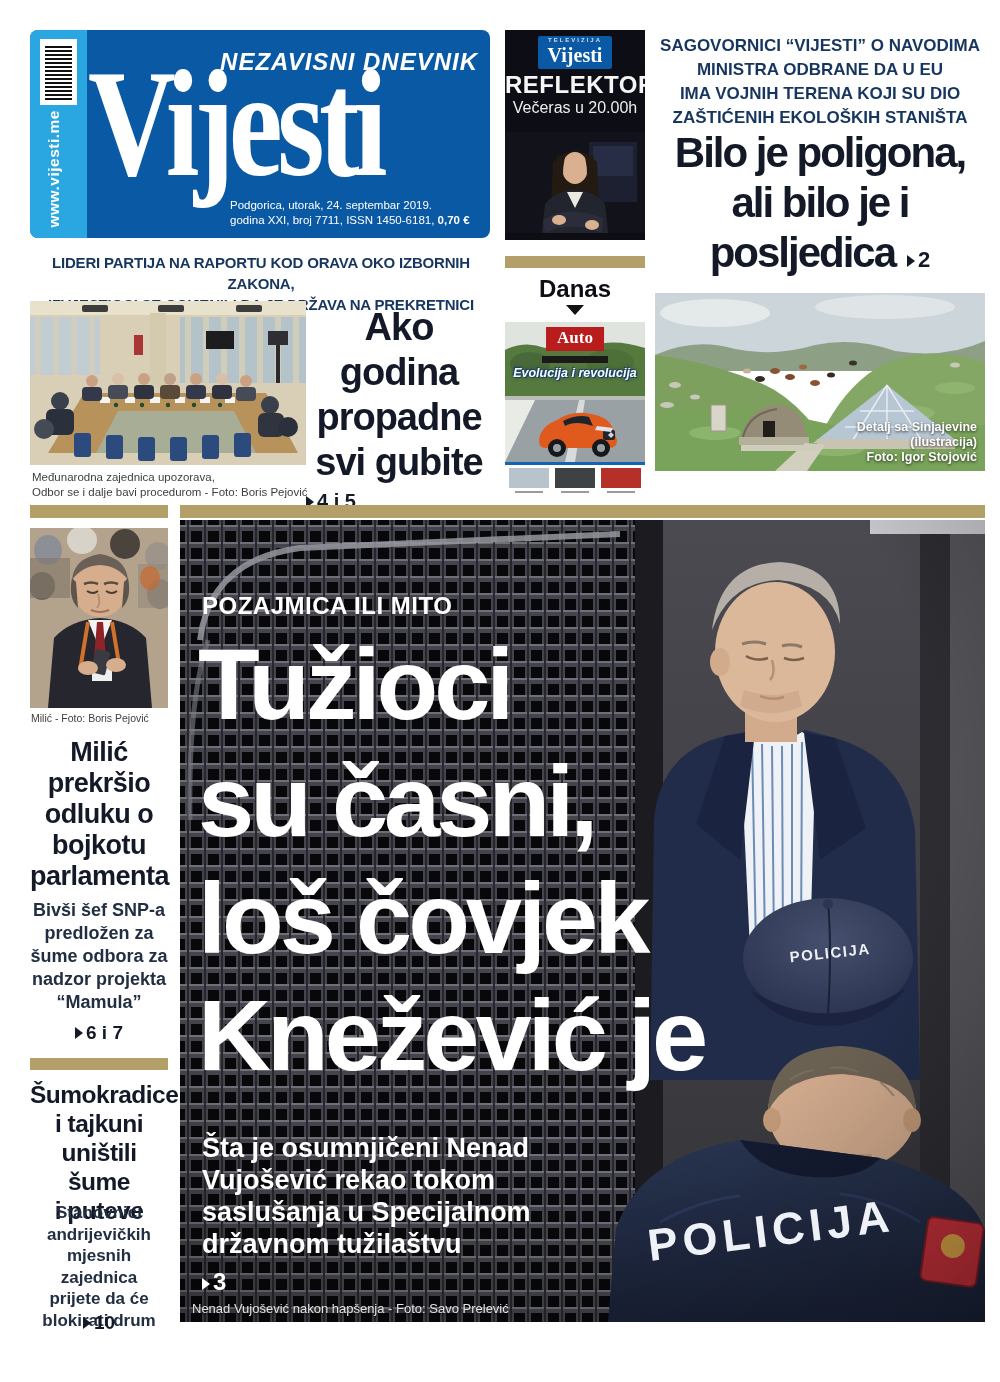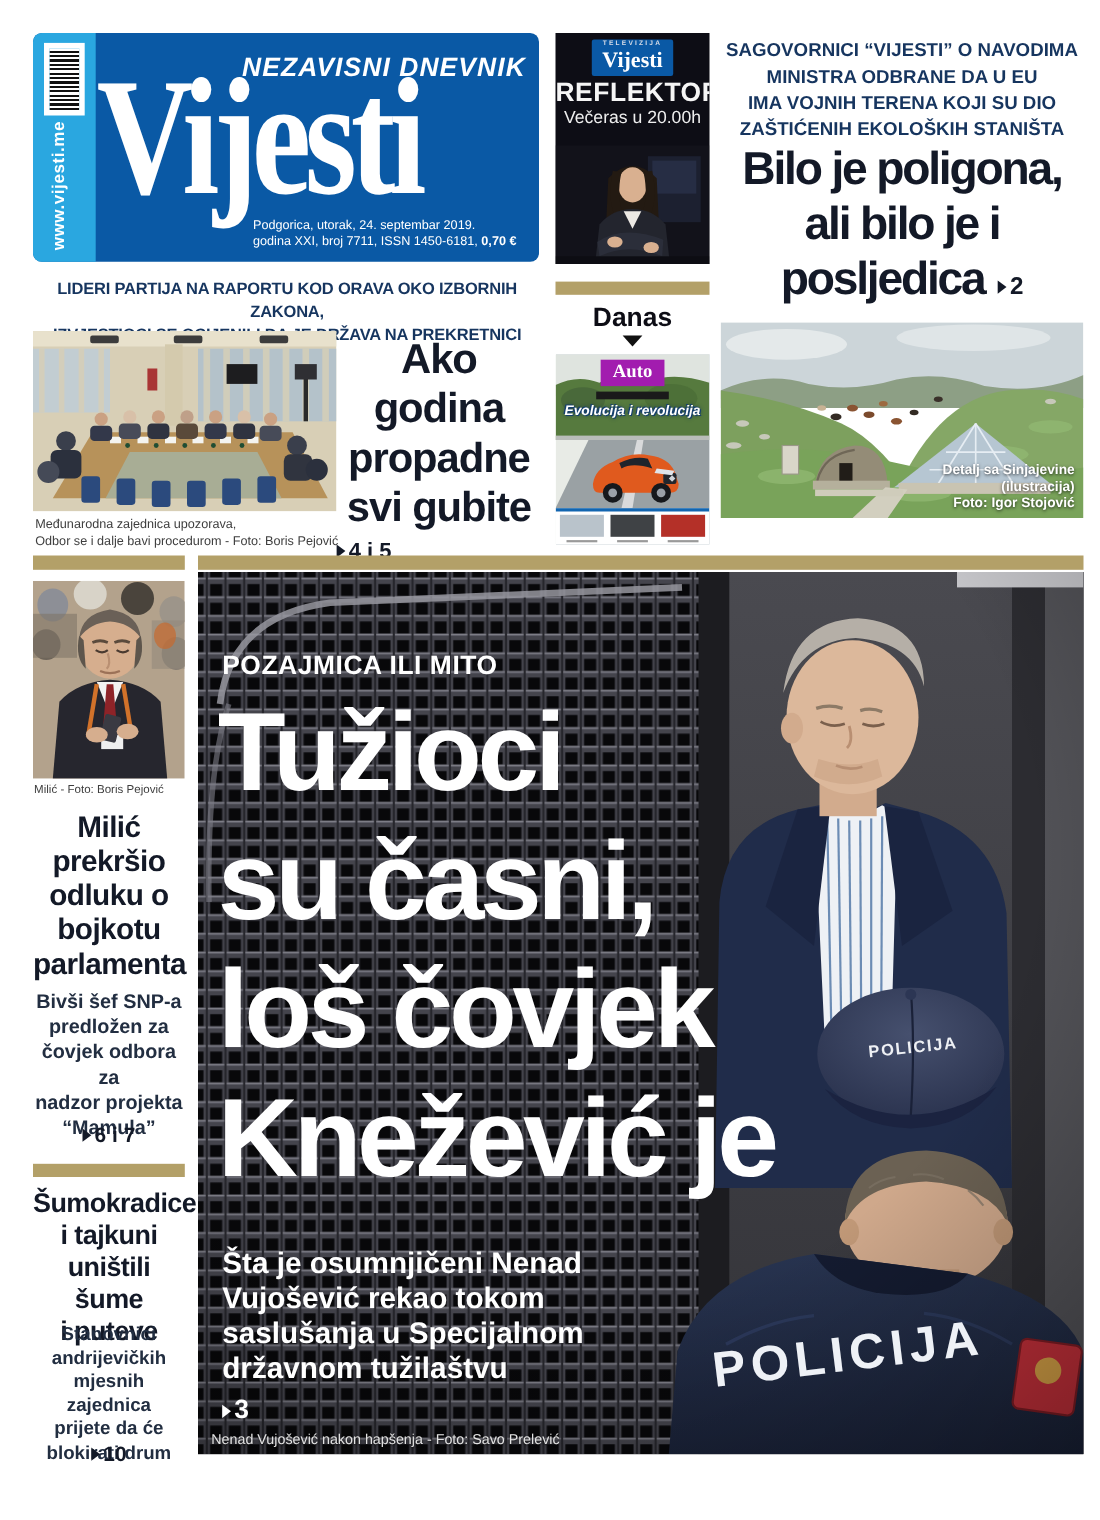--- a/index.html
+++ b/index.html
@@ -52,21 +52,21 @@
   #pl-headline{left:306px;top:305px;width:186px;font-size:38px;line-height:45px;letter-spacing:-1px;}
   #pl-ref{position:absolute;left:306px;top:490px;width:186px;font-size:20px;}
 
   
   #gold-reflektor{left:505px;top:256px;width:140px;height:12px;}
   #danas{position:absolute;left:505px;top:276px;width:140px;text-align:center;}
   .danas-label{font-size:24px;font-weight:800;color:#0d0d15;line-height:26px;}
   .danas-tri{width:0;height:0;border-left:9px solid transparent;border-right:9px solid transparent;
              border-top:10px solid #111111;margin:3px auto 0;}
   #auto-cover{left:505px;top:322px;width:140px;height:173px;box-shadow:0 0 0 1px #c9d2da inset;}
-  .auto-logo{position:absolute;left:50%;top:5px;transform:translateX(-50%);background:#a21caf;color:#ffffff;
+  .auto-logo{position:absolute;left:50%;top:5px;transform:translateX(-50%);background:#b91c1c;color:#ffffff;
              font-family:"Liberation Serif",serif;font-weight:bold;font-size:17px;line-height:22px;padding:0 11px 2px;}
   .auto-mini{position:absolute;left:50%;top:34px;transform:translateX(-50%);width:66px;height:7px;background:#1a1a1a;}
   .auto-headline{position:absolute;left:0;top:44px;width:100%;text-align:center;font-size:12.5px;font-weight:bold;
                  font-style:italic;color:#ffffff;text-shadow:1px 1px 0 #16406e,-1px -1px 0 #16406e,0 0 4px #0d2c52;}
 
   
   #sinj{left:655px;top:293px;width:330px;height:178px;}
   .sinj-caption{position:absolute;right:8px;bottom:6px;text-align:right;font-size:12.5px;font-weight:bold;color:#ffffff;
                 line-height:15px;white-space:pre-line;text-shadow:0 1px 3px rgba(0,0,0,.75);}
 
@@ -389,21 +389,21 @@
   <div class="headline" id="sb-h1">
     <div>Milić</div>
     <div>prekršio</div>
     <div>odluku o</div>
     <div>bojkotu</div>
     <div>parlamenta</div>
   </div>
   <div id="sb-sub1">
     <div>Bivši šef SNP-a</div>
     <div>predložen za</div>
-    <div>čovjek odbora za</div>
+    <div>šume odbora za</div>
     <div>nadzor projekta</div>
     <div>“Mamula”</div>
   </div>
   <div id="sb-ref1" class="pageref"><span class="ref-arrow"></span><span>6 i 7</span></div>
 
   <div class="goldbar" id="gold-sidebar2"></div>
 
   <div class="headline" id="sb-h2">
     <div>Šumokradice</div>
     <div>i tajkuni</div>

